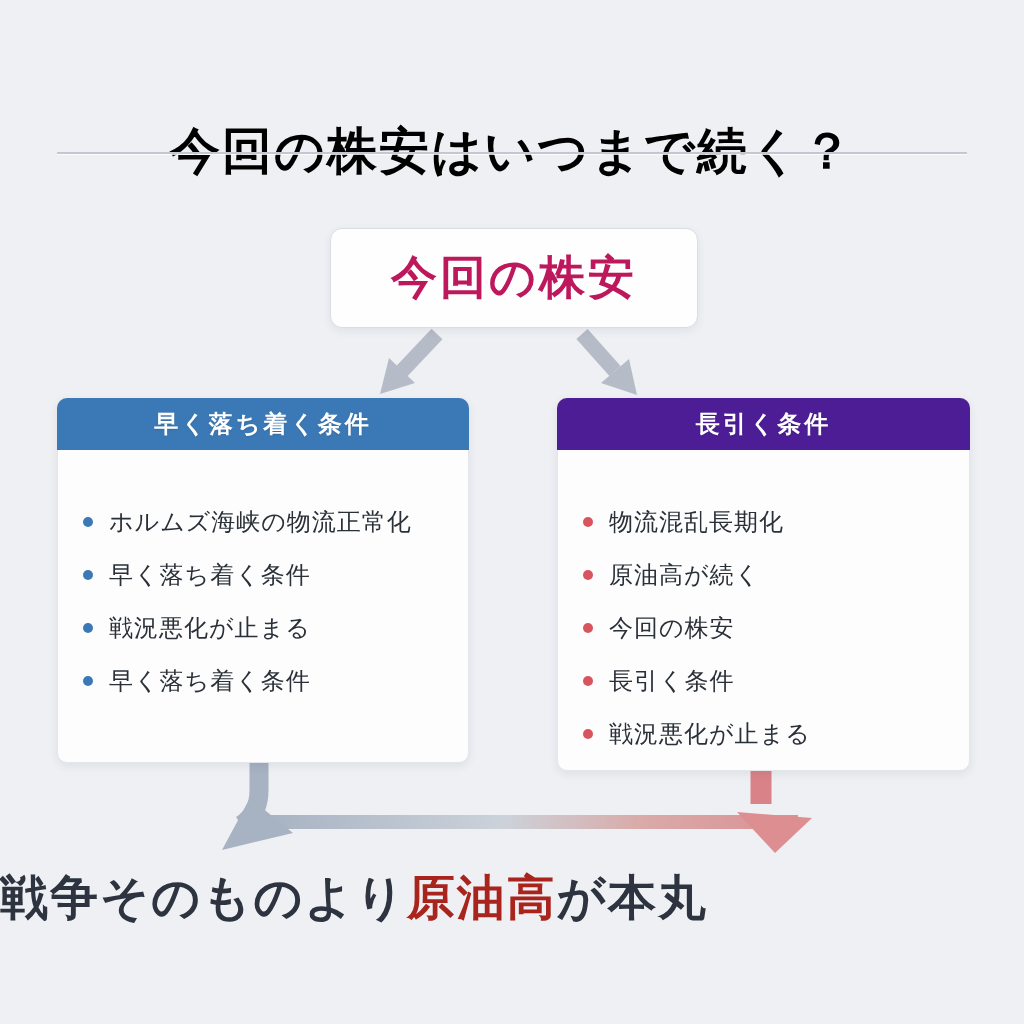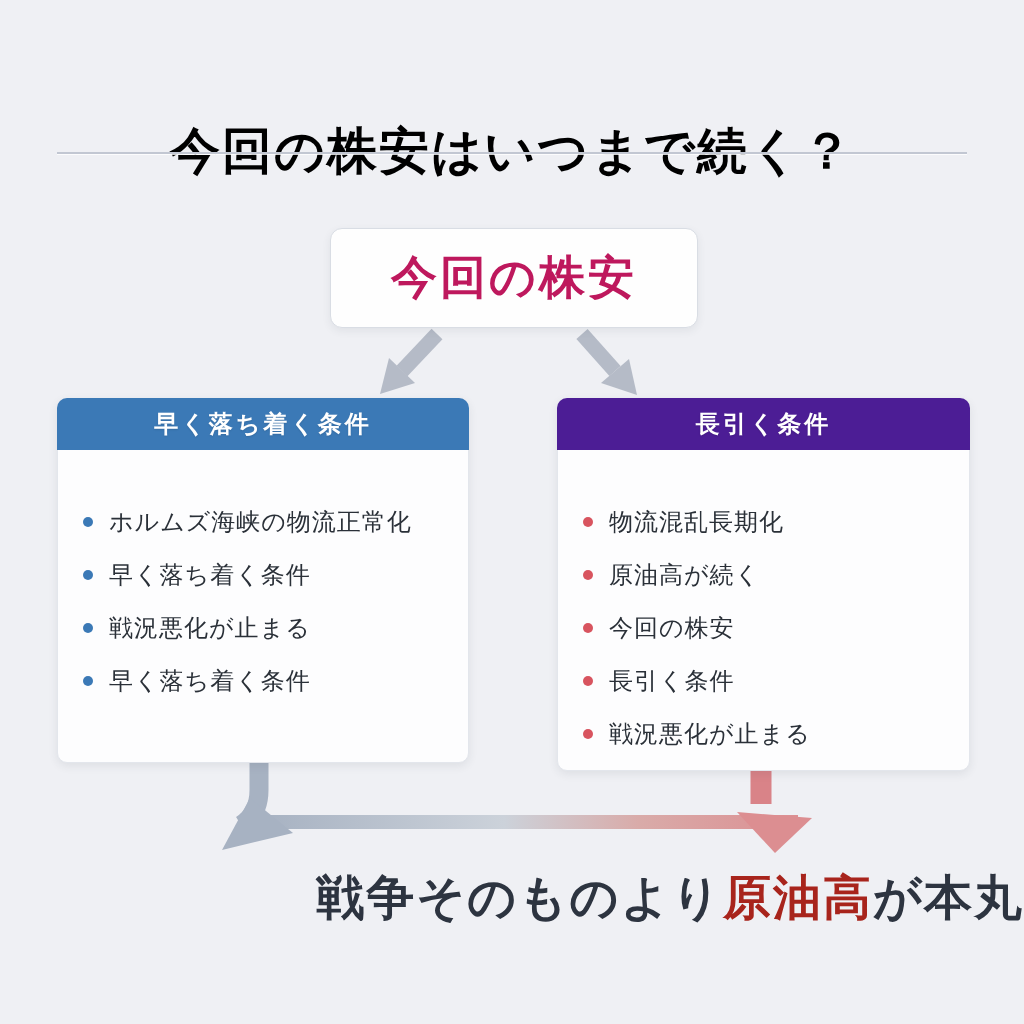--- a/index.html
+++ b/index.html
@@ -56,21 +56,21 @@
     display:flex;align-items:center;
     font-size:24px;line-height:32px;font-weight:500;color:#2a3038;
     margin-bottom:21px;letter-spacing:1px;white-space:nowrap;
   }
   .dot{width:10px;height:10px;border-radius:50%;margin-right:16px;flex:none;}
   .panel-left  .dot{background:#3b79b6;}
   .panel-right .dot{background:#d8545f;}
 
   
   .conclusion{
-    left:0;top:866px;width:1024px;text-align:right;
+    left:0;top:866px;width:1024px;text-align:left;
     font-size:48px;font-weight:700;letter-spacing:2px;color:#2d3440;
     z-index:2;
   }
   .conclusion .hl{color:#a8241c;}
 </style>
 </head>
 <body>
 
 <h1 class="abs page-title">今回の株安はいつまで続く？</h1>
 <div class="abs divider"></div>

